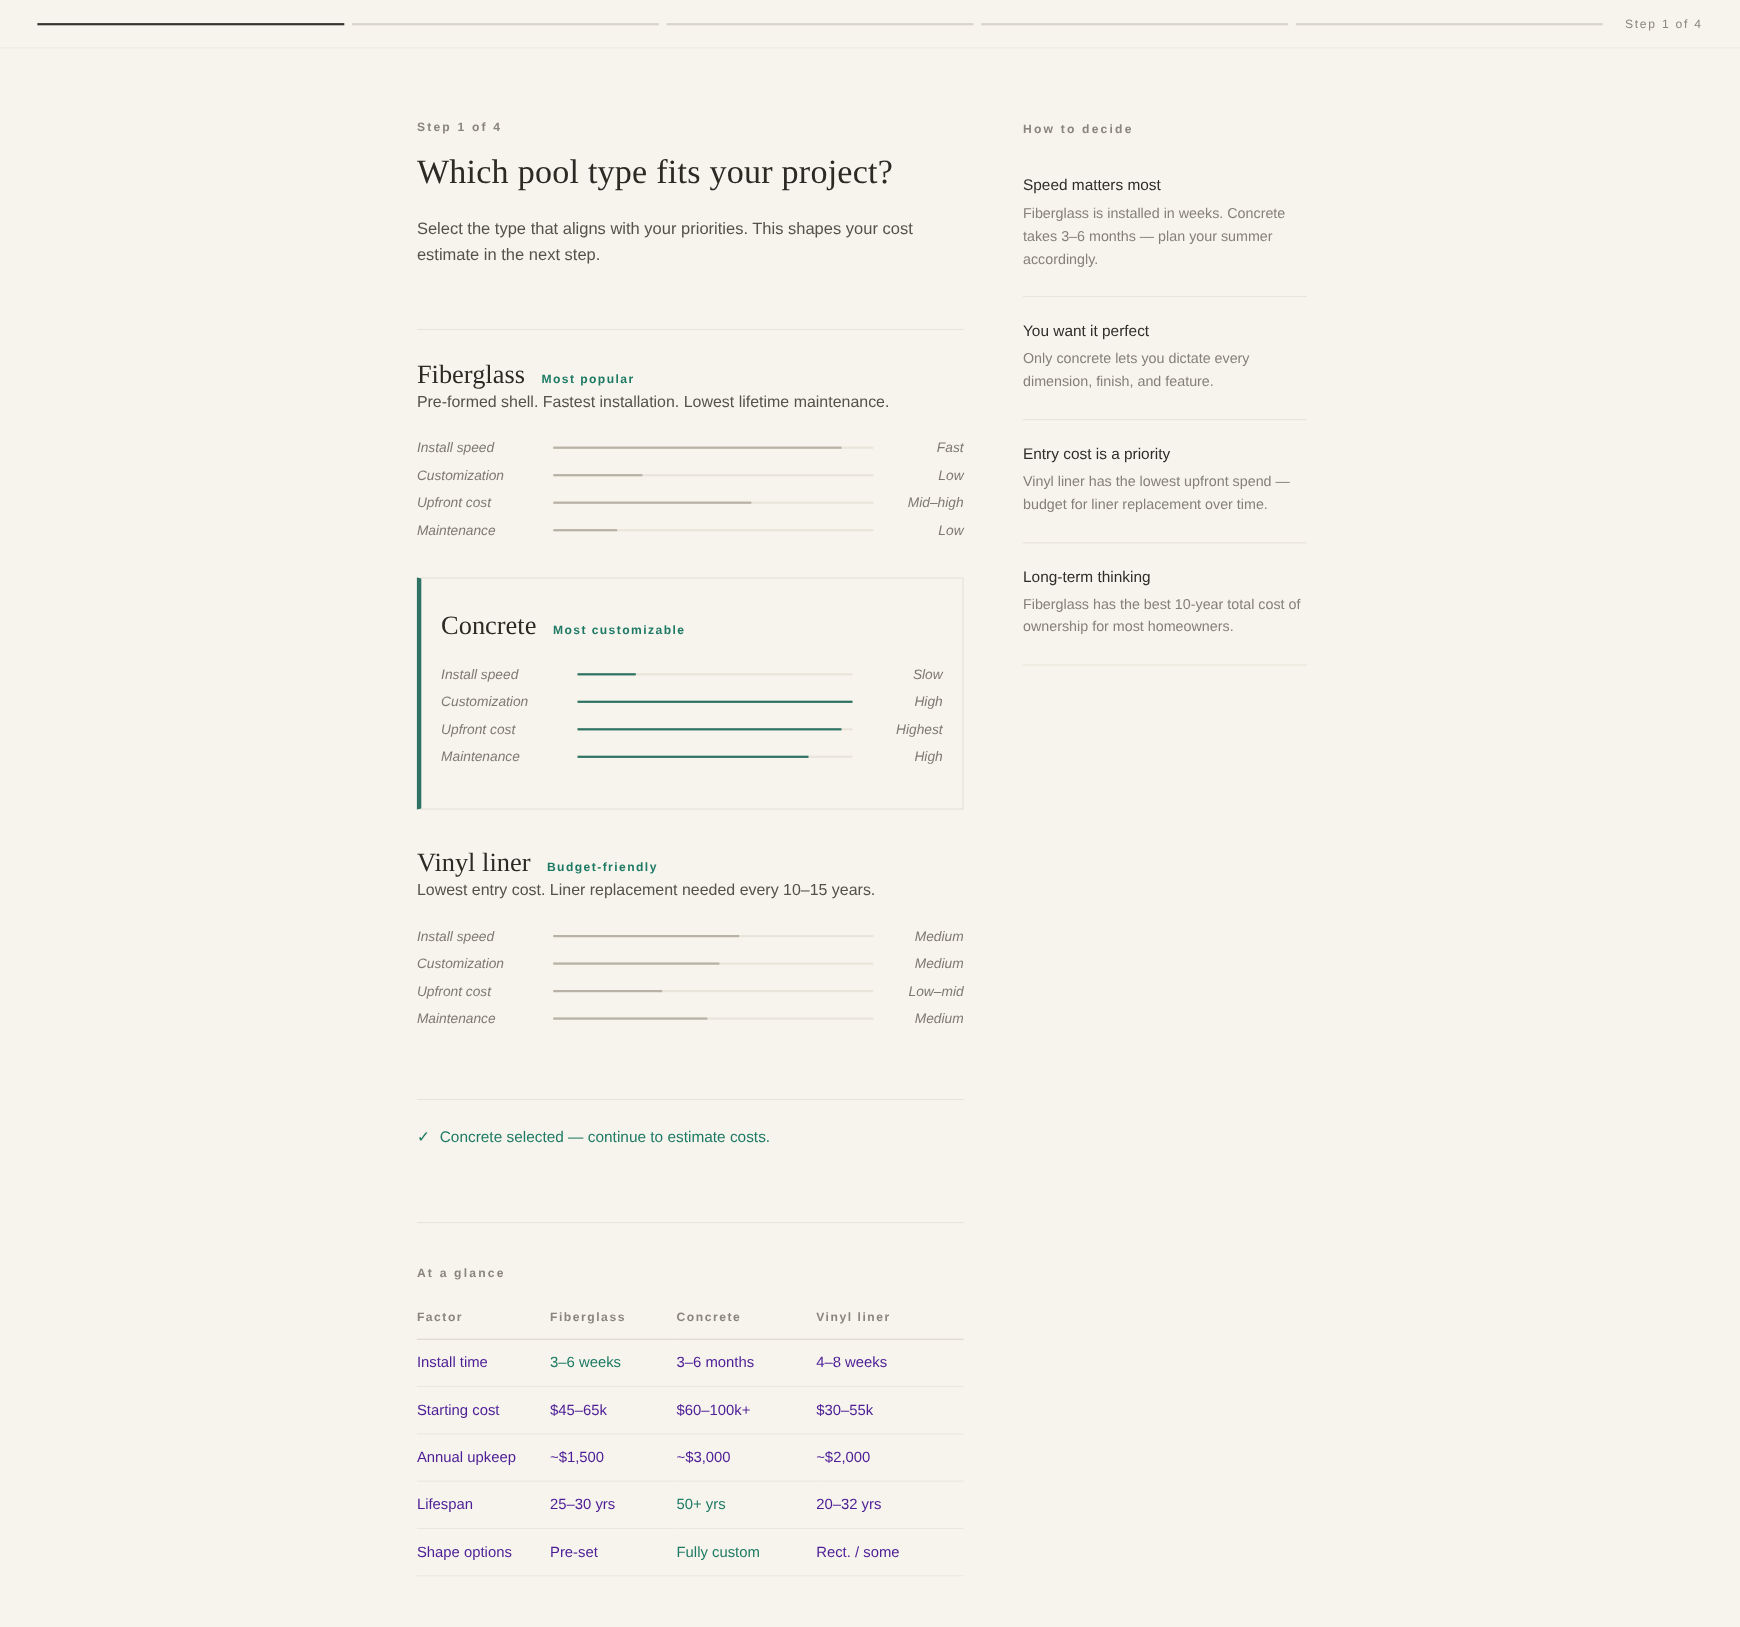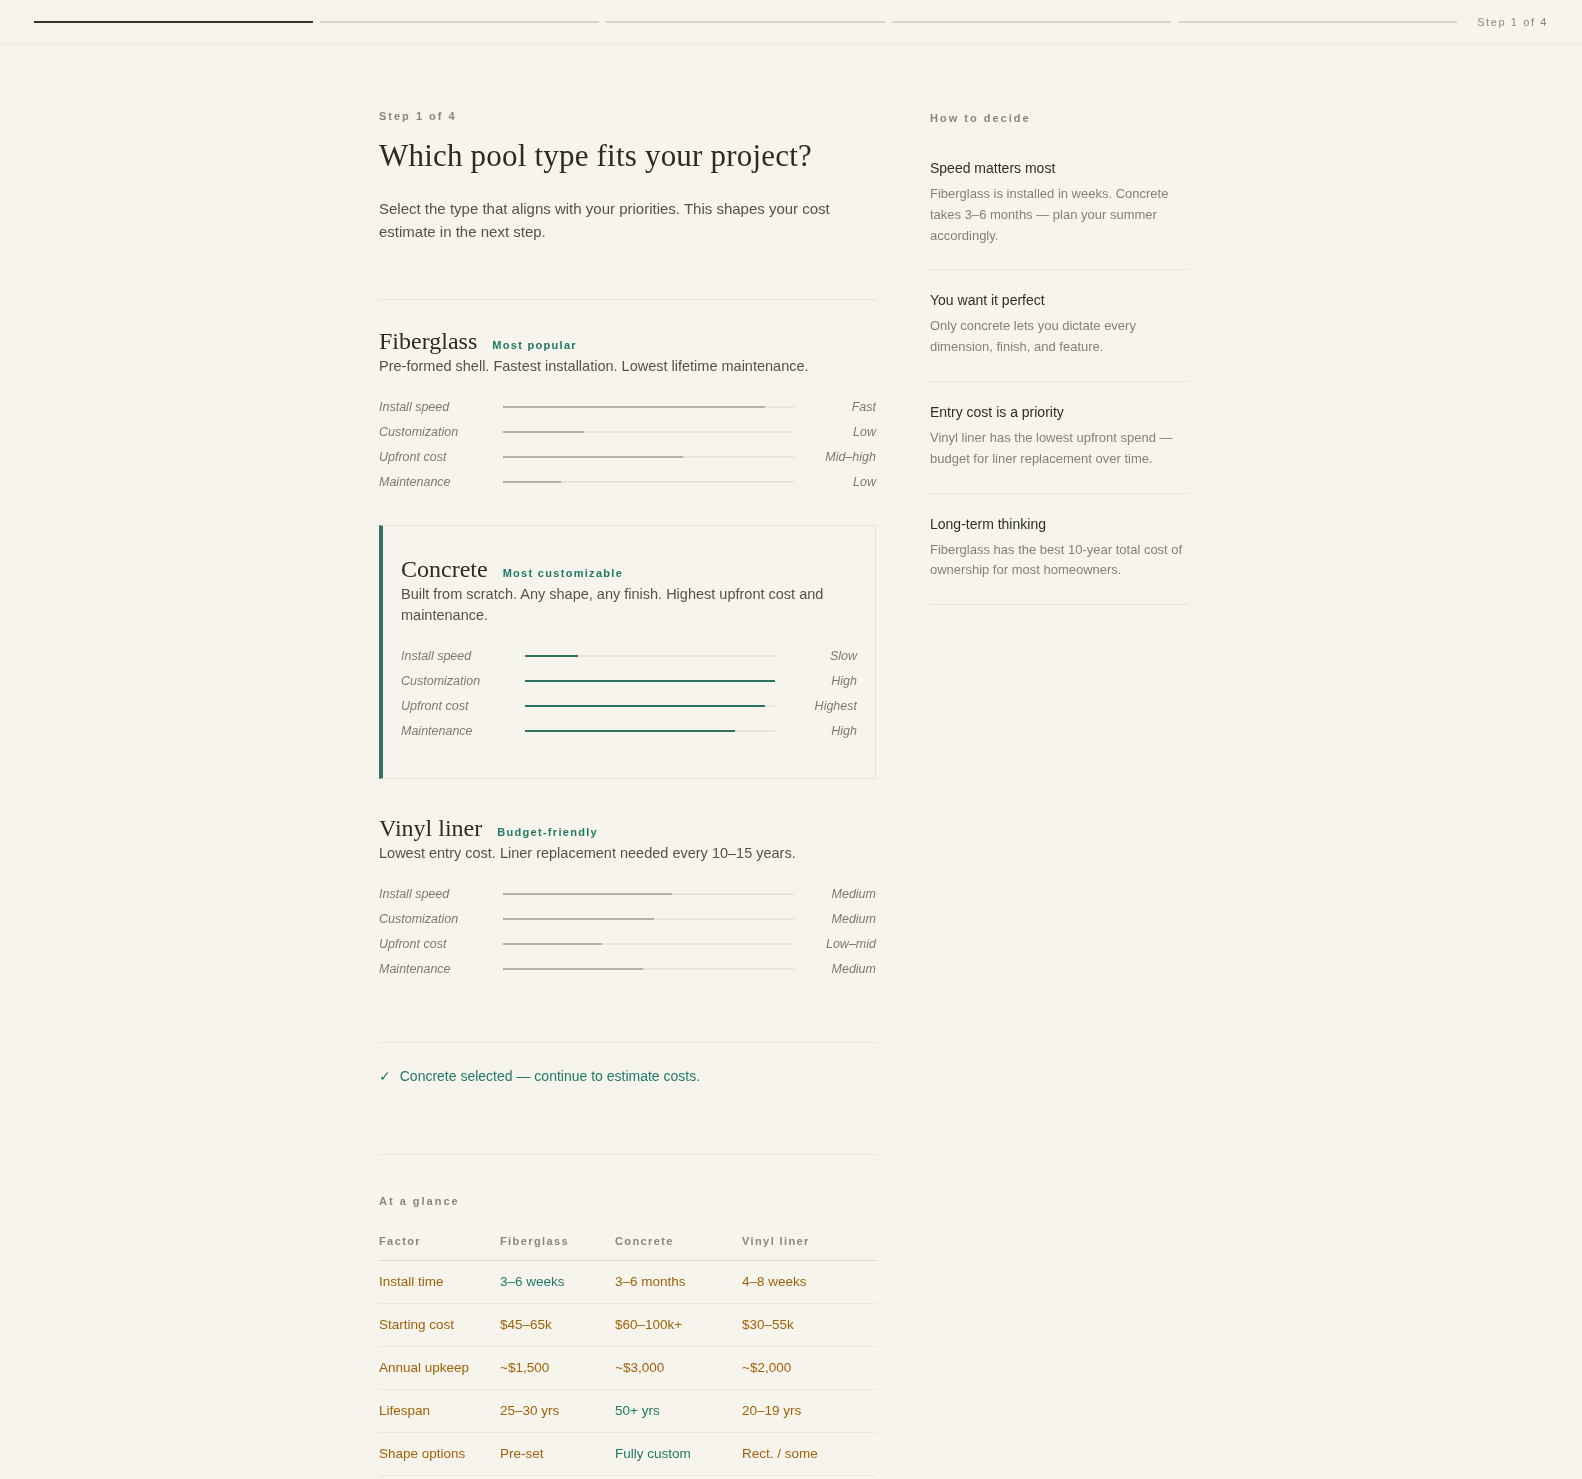--- a/index.html
+++ b/index.html
@@ -77,21 +77,21 @@
   
   .glance { margin-top: 70px; border-top: 1px solid #e8e4da; padding-top: 40px; }
   .glance-table { width: 100%; border-collapse: collapse; margin-top: 28px; }
   .glance-table th {
     text-align: left; font-weight: 700;
     font-size: 11px; letter-spacing: 1.4px; color: #8a867d;
     padding: 0 0 13px 0;
     border-bottom: 1px solid #dcd7cc;
   }
   .glance-table td {
-    font-size: 13.5px; color: #a16207;
+    font-size: 13.5px; color: #4c1d95;
     padding: 13px 0 14px 0;
     border-bottom: 1px solid #ebe7de;
   }
   .glance-table .col-factor { width: 121px; }
   .glance-table .col-a { width: 115px; }
   .glance-table .col-b { width: 127px; }
   .glance-table td.accent { color: #1e7a64; }
 
   
   .sidebar-label { font-size: 11px; letter-spacing: 2px; color: #8a867d; font-weight: 700; }
@@ -165,21 +165,20 @@
     <span class="m-value">Low</span>
   </div>
         </div>
     </section>
 
     <section class="option-card">
       <div class="option-head">
         <span class="option-title">Concrete</span>
         <span class="badge">Most customizable</span>
       </div>
-      <p class="option-desc">Built from scratch. Any shape, any finish. Highest upfront cost and maintenance.</p>
       <div class="metrics">
           <div class="metric-row">
     <span class="m-label">Install speed</span>
     <div class="track">
       <div class="fill" style="width: 21%;"></div>
     </div>
     <span class="m-value">Slow</span>
   </div>
           <div class="metric-row">
     <span class="m-label">Customization</span>
@@ -275,21 +274,21 @@
             <tr>
     <td>Annual upkeep</td>
     <td>~$1,500</td>
     <td>~$3,000</td>
     <td>~$2,000</td>
   </tr>
             <tr>
     <td>Lifespan</td>
     <td>25–30 yrs</td>
     <td class="accent">50+ yrs</td>
-    <td>20–19 yrs</td>
+    <td>20–32 yrs</td>
   </tr>
             <tr>
     <td>Shape options</td>
     <td>Pre-set</td>
     <td class="accent">Fully custom</td>
     <td>Rect. / some</td>
   </tr>
           </tbody>
       </table>
     </section>

